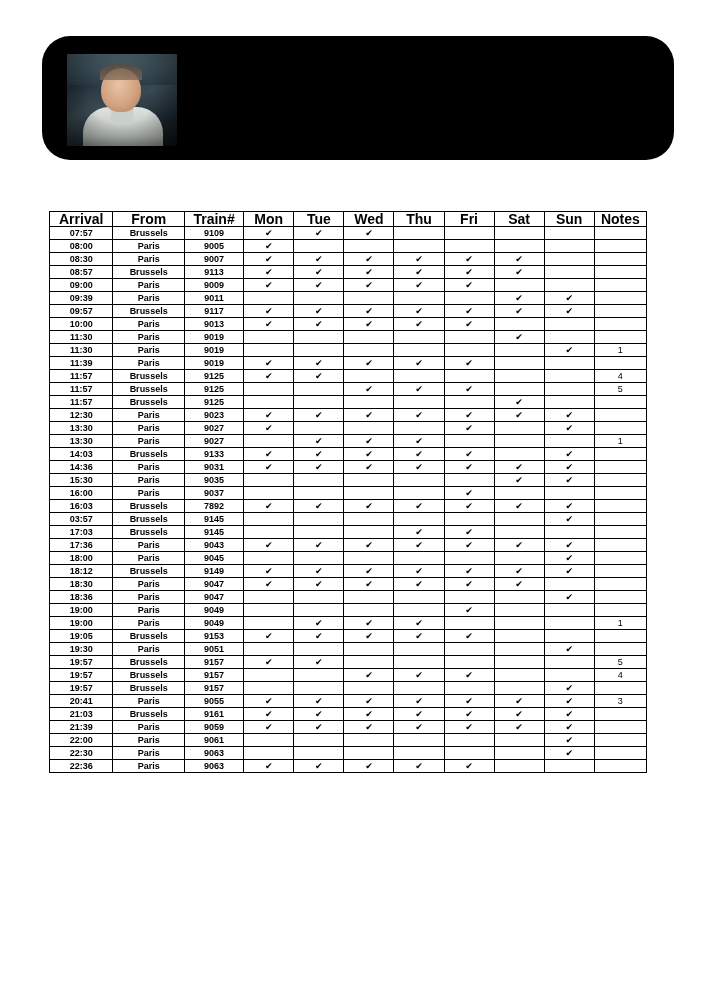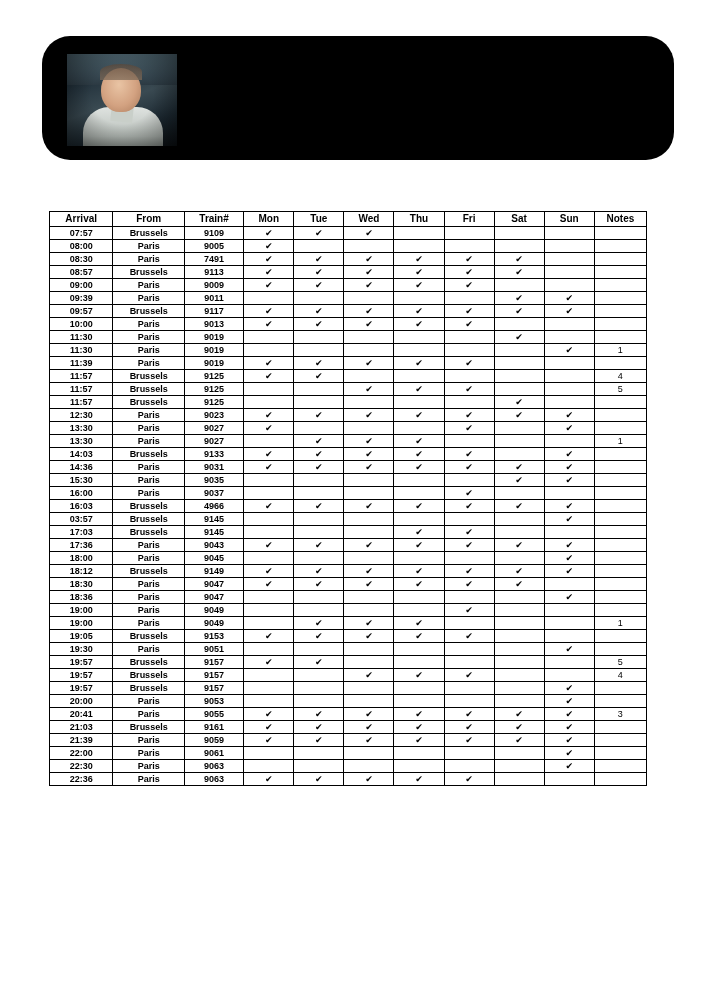--- a/index.html
+++ b/index.html
@@ -100,21 +100,21 @@
     border: 1px solid #000000;
     height: 12px;
     line-height: 12px;
     padding: 0;
     text-align: center;
     vertical-align: middle;
     background: #ffffff;
   }
   table.timetable th {
     font-weight: bold;
-    font-size: 10px;
+    font-size: 14px;
     height: 14px;
     line-height: 14px;
   }
   table.timetable td.cell-arrival,
   table.timetable td.cell-from,
   table.timetable td.cell-train {
     font-weight: bold;
     font-size: 9px;
   }
   
@@ -198,21 +198,21 @@
           <td class="cell-day"></td>
           <td class="cell-day"></td>
           <td class="cell-day"></td>
           <td class="cell-day"></td>
           <td class="cell-day"></td>
           <td class="cell-notes"></td>
         </tr>
         <tr>
           <td class="cell-arrival">08:30</td>
           <td class="cell-from">Paris</td>
-          <td class="cell-train">7491</td>
+          <td class="cell-train">9007</td>
           <td class="cell-day"><span class="tick">✔</span></td>
           <td class="cell-day"><span class="tick">✔</span></td>
           <td class="cell-day"><span class="tick">✔</span></td>
           <td class="cell-day"><span class="tick">✔</span></td>
           <td class="cell-day"><span class="tick">✔</span></td>
           <td class="cell-day"><span class="tick">✔</span></td>
           <td class="cell-day"></td>
           <td class="cell-notes"></td>
         </tr>
         <tr>
@@ -445,21 +445,21 @@
           <td class="cell-day"></td>
           <td class="cell-day"></td>
           <td class="cell-day"><span class="tick">✔</span></td>
           <td class="cell-day"></td>
           <td class="cell-day"></td>
           <td class="cell-notes"></td>
         </tr>
         <tr>
           <td class="cell-arrival">16:03</td>
           <td class="cell-from">Brussels</td>
-          <td class="cell-train">4966</td>
+          <td class="cell-train">7892</td>
           <td class="cell-day"><span class="tick">✔</span></td>
           <td class="cell-day"><span class="tick">✔</span></td>
           <td class="cell-day"><span class="tick">✔</span></td>
           <td class="cell-day"><span class="tick">✔</span></td>
           <td class="cell-day"><span class="tick">✔</span></td>
           <td class="cell-day"><span class="tick">✔</span></td>
           <td class="cell-day"><span class="tick">✔</span></td>
           <td class="cell-notes"></td>
         </tr>
         <tr>
@@ -628,33 +628,20 @@
           <td class="cell-day"><span class="tick">✔</span></td>
           <td class="cell-day"><span class="tick">✔</span></td>
           <td class="cell-day"></td>
           <td class="cell-day"></td>
           <td class="cell-notes">4</td>
         </tr>
         <tr>
           <td class="cell-arrival">19:57</td>
           <td class="cell-from">Brussels</td>
           <td class="cell-train">9157</td>
-          <td class="cell-day"></td>
-          <td class="cell-day"></td>
-          <td class="cell-day"></td>
-          <td class="cell-day"></td>
-          <td class="cell-day"></td>
-          <td class="cell-day"></td>
-          <td class="cell-day"><span class="tick">✔</span></td>
-          <td class="cell-notes"></td>
-        </tr>
-        <tr>
-          <td class="cell-arrival">20:00</td>
-          <td class="cell-from">Paris</td>
-          <td class="cell-train">9053</td>
           <td class="cell-day"></td>
           <td class="cell-day"></td>
           <td class="cell-day"></td>
           <td class="cell-day"></td>
           <td class="cell-day"></td>
           <td class="cell-day"></td>
           <td class="cell-day"><span class="tick">✔</span></td>
           <td class="cell-notes"></td>
         </tr>
         <tr>

